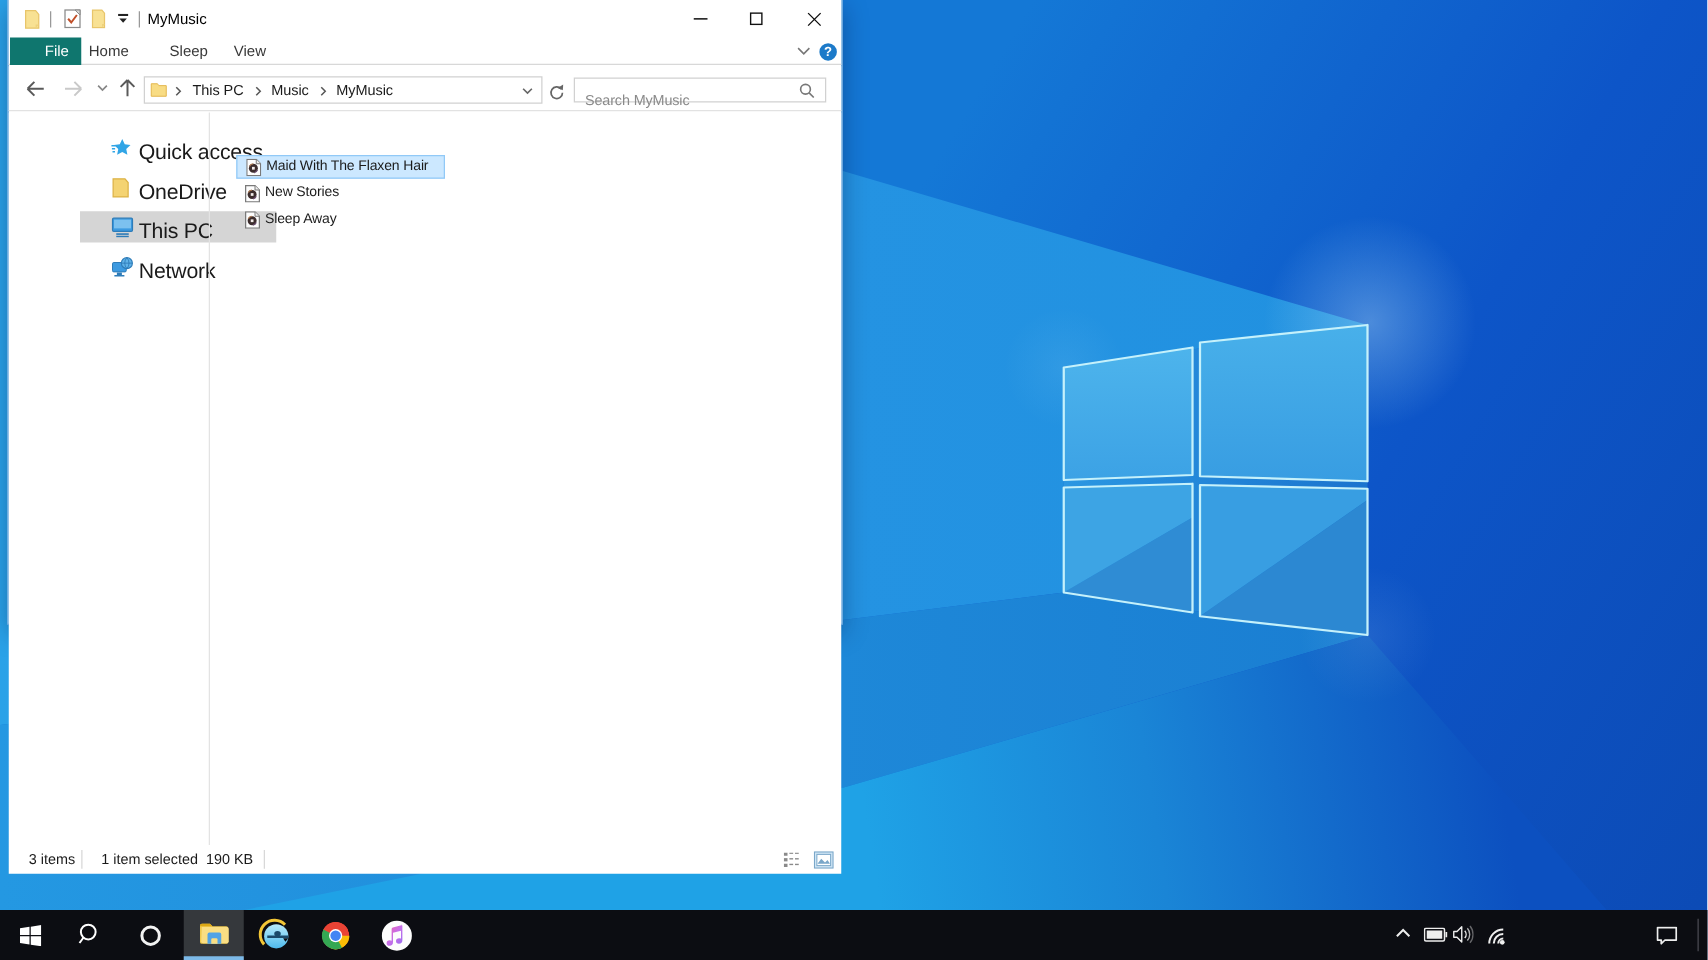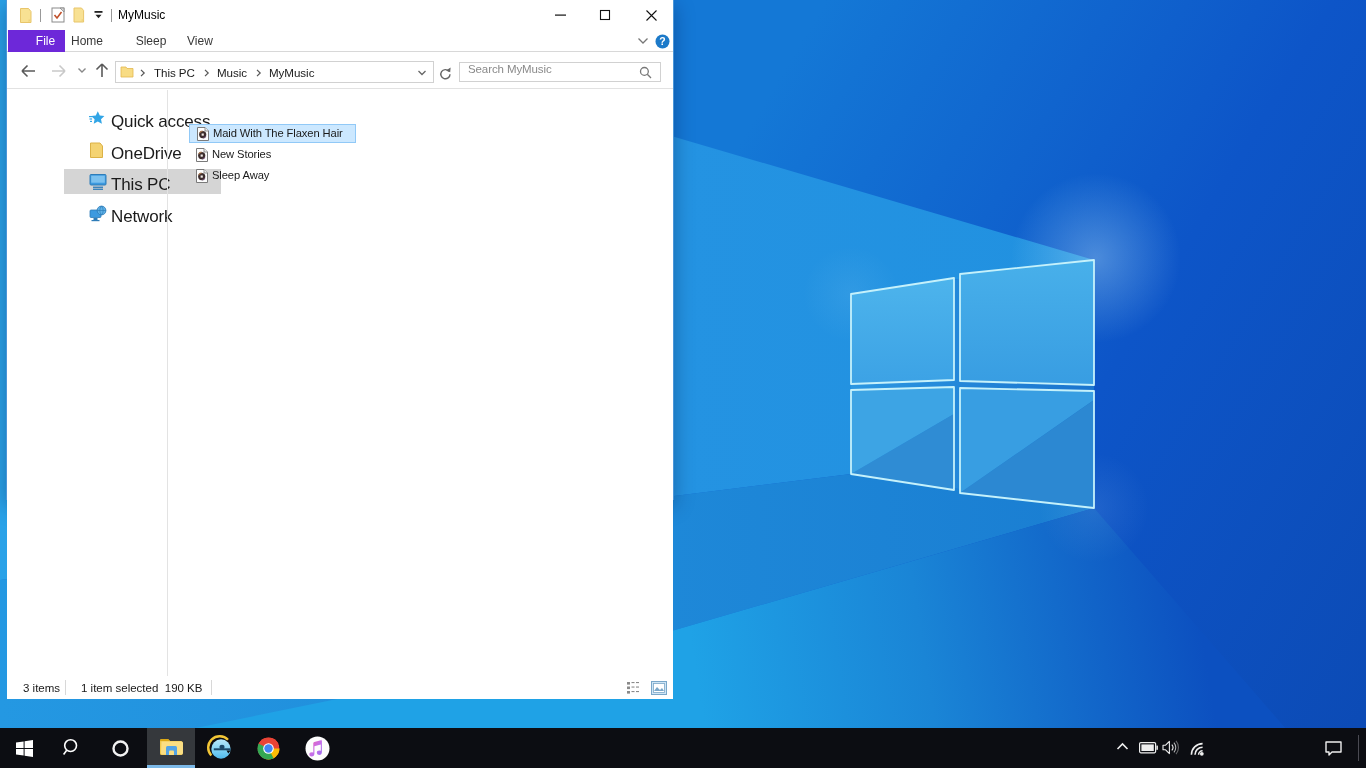--- a/index.html
+++ b/index.html
@@ -8,21 +8,21 @@
   #wall { position:absolute; left:0; top:0; }
   
   #win { position:absolute; left:6px; top:0; width:668px; height:500px; background:#fff;
          border:1px solid #4a96d9; border-top:none; box-shadow:0 6px 18px rgba(0,20,60,.35); }
   #titlebar { position:absolute; left:0; top:0; width:100%; height:30px; background:#fff; }
   .tbicon { position:absolute; top:7px; }
   #title { position:absolute; left:111px; top:8px; font-size:12px; color:#000; }
   .capbtn { position:absolute; top:0; width:45px; height:30px; }
   
   #ribbon { position:absolute; left:0; top:30px; width:100%; height:22px; background:#fff; border-bottom:1px solid #d8d8d8;}
-  #filetab { position:absolute; left:1px; top:0; width:57px; height:22px; background:#6d28d9; color:#fff;
+  #filetab { position:absolute; left:1px; top:0; width:57px; height:22px; background:#0f766e; color:#fff;
              font-size:12px; text-align:center; line-height:22px;padding-left:18px; }
   .rtab { position:absolute; top:0; height:22px; font-size:12px; color:#383838; line-height:22px; }
   
   #addr { position:absolute; left:0; top:53px; width:100%; height:36px; background:#fff; border-bottom:1px solid #e2e2e2; }
   #addrbox { position:absolute; left:108px; top:8px; width:319px; height:22px; border:1px solid #d1d1d1; background:#fff; }
   #searchbox { position:absolute; left:452px; top:9px; width:202px; height:20px; border:1px solid #d1d1d1; background:#fff; }
   .crumb { font-size:11.6px; letter-spacing:-0.05px; color:#1a1a1a; }
   
   #content { position:absolute; left:0; top:90px; width:100%; height:586px; background:#fff; }
   #sidebar { position:absolute; left:0; top:0; width:160px; height:100%; }
@@ -203,21 +203,21 @@
       <span class="crumb" style="position:absolute;left:153px;top:4px">MyMusic</span>
       <svg style="position:absolute;right:6px;top:8px" width="10" height="7" viewBox="0 0 10 7">
         <path d="M1.5 1 l3.5 3.5 L8.5 1" stroke="#666" stroke-width="1.3" fill="none"></path>
       </svg>
     </div>
     <svg style="position:absolute;left:431px;top:14px" width="13" height="14" viewBox="0 0 13 14">
       <path d="M10.9 4.2 a4.6 4.6 0 1 0 1.1 3" stroke="#666" stroke-width="1.4" fill="none"></path>
       <path d="M12.6 0.6 l-0.4 4.6 l-4.2 -1.8 z" fill="#666"></path>
     </svg>
     <div id="searchbox">
-      <span style="position:absolute;left:8px;top:0;font-size:11.5px;letter-spacing:-0.1px;color:#8a8a8a">Search MyMusic</span>
+      <span style="position:absolute;left:8px;top:12px;font-size:11.5px;letter-spacing:-0.1px;color:#8a8a8a">Search MyMusic</span>
       <svg style="position:absolute;right:8px;top:3px" width="13" height="13" viewBox="0 0 13 13">
         <circle cx="5.4" cy="5.4" r="3.9" stroke="#777" stroke-width="1.3" fill="none"></circle>
         <path d="M8.3 8.3 L12 12" stroke="#777" stroke-width="1.3"></path>
       </svg>
     </div>
   </div>
 
   <div id="content">
     <div id="sidebar">
       <div class="srow" style="top:16px">

